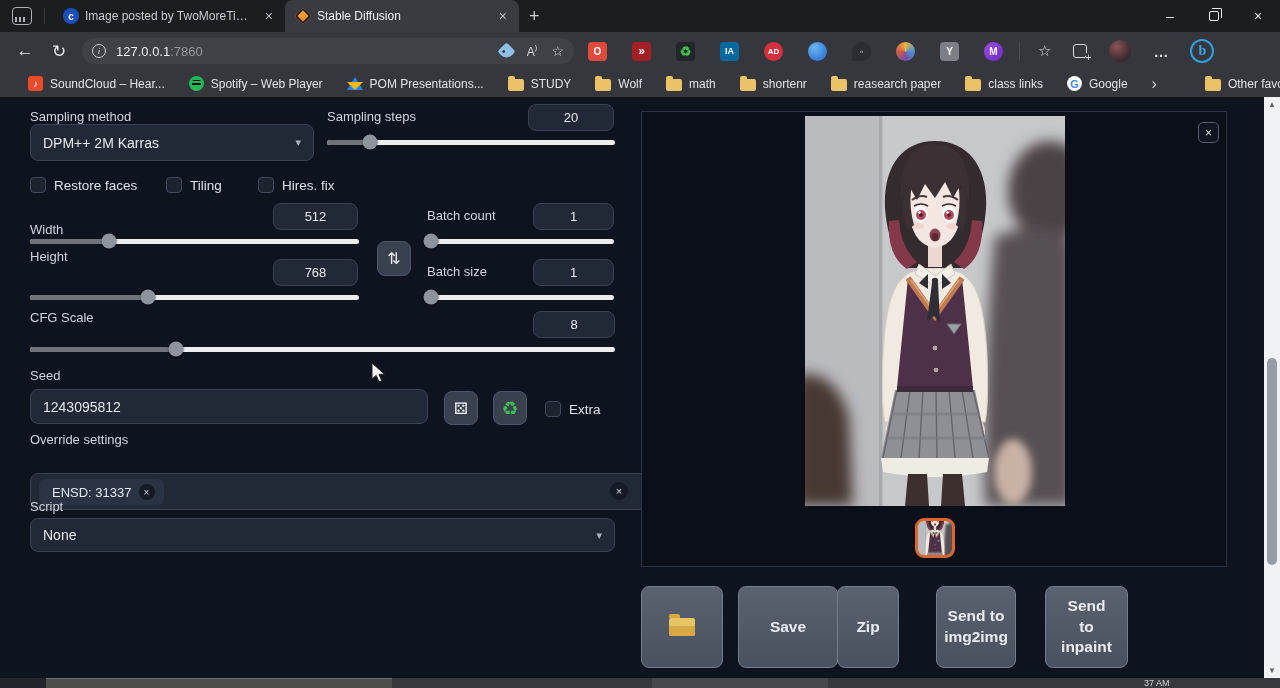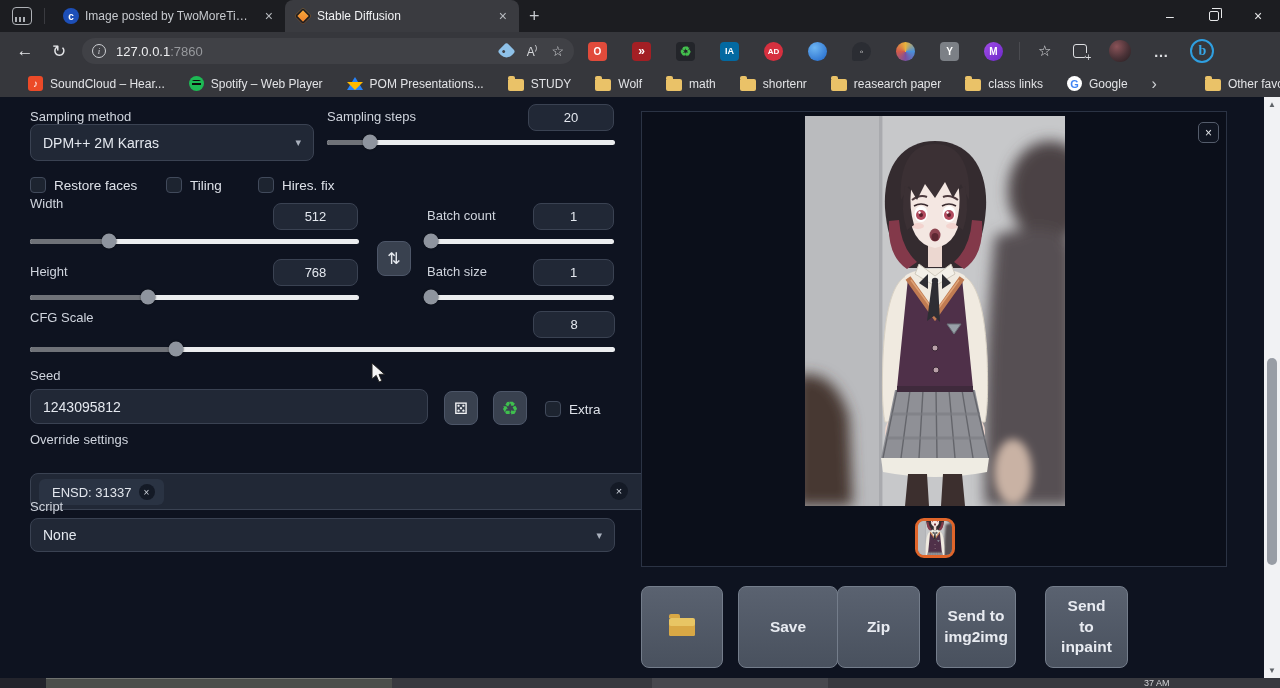--- a/index.html
+++ b/index.html
@@ -308,41 +308,41 @@
       </div>
     <div class="chkitem" style="left:166px;top:80px">
         <span class="chk"></span>
         <span class="chklbl">Tiling</span>
       </div>
     <div class="chkitem" style="left:258px;top:80px">
         <span class="chk"></span>
         <span class="chklbl">Hires. fix</span>
       </div>
 
-    <div class="lbl" style="left:30px;top:99px">Width</div>
+    <div class="lbl" style="left:30px;top:125px">Width</div>
     <input class="numbox" style="left: 273px; top: 106px; width: 85px; height: 27px;" value="512">
     <div class="slider" style="left:30px;top:137px;width:329px">
       <div class="track">
           <div class="fill" style="width: 24%;"></div>
         </div>
       <div class="knob" style="left: 24%;"></div>
     </div>
 
     <div class="lbl" style="left:427px;top:111px">Batch count</div>
     <input class="numbox" style="left: 533px; top: 106px; width: 81px; height: 27px;" value="1">
     <div class="slider" style="left:427px;top:137px;width:187px">
       <div class="track">
           <div class="fill" style="width: 2%;"></div>
         </div>
       <div class="knob" style="left: 2%;"></div>
     </div>
 
     <div class="toolbtn" style="left:377px;top:144px;width:34px;height:35px">⇅</div>
 
-    <div class="lbl" style="left:30px;top:167px">Height</div>
+    <div class="lbl" style="left:30px;top:152px">Height</div>
     <input class="numbox" style="left: 273px; top: 162px; width: 85px; height: 27px;" value="768">
     <div class="slider" style="left:30px;top:193px;width:329px">
       <div class="track">
           <div class="fill" style="width: 36%;"></div>
         </div>
       <div class="knob" style="left: 36%;"></div>
     </div>
 
     <div class="lbl" style="left:427px;top:167px">Batch size</div>
     <input class="numbox" style="left: 533px; top: 162px; width: 81px; height: 27px;" value="1">
@@ -400,21 +400,21 @@
         <svg viewBox="35 0 190 390" preserveAspectRatio="xMidYMid slice">
             <use href="#scene"></use>
           </svg>
       </div>
     </div>
 
     <div class="actbtn" style="left:641px;width:82px">
         <span class="folderglyph"></span>
       </div>
     <div class="actbtn" style="left:738px;width:100px">Save</div>
-    <div class="actbtn" style="left:837px;width:83px">Zip</div>
+    <div class="actbtn" style="left:837px;width:62px">Zip</div>
     <div class="actbtn" style="left:936px;width:80px">Send to img2img</div>
     <div class="actbtn" style="left:1045px;width:83px;padding:4px 14px">Send to inpaint</div>
 
     <div class="scrollbar">
       <div class="arrow" style="top:0">▲</div>
       <div class="thumb" style="top:261px;height:207px"></div>
       <div class="arrow" style="bottom:0">▼</div>
     </div>
   </div>
 

